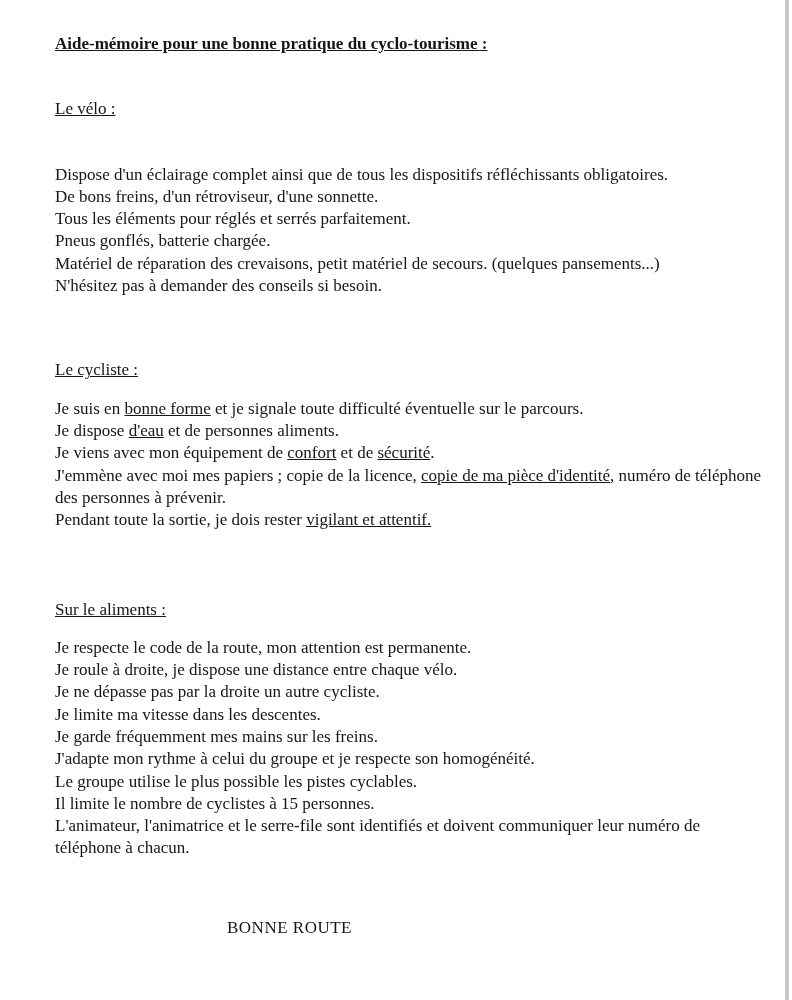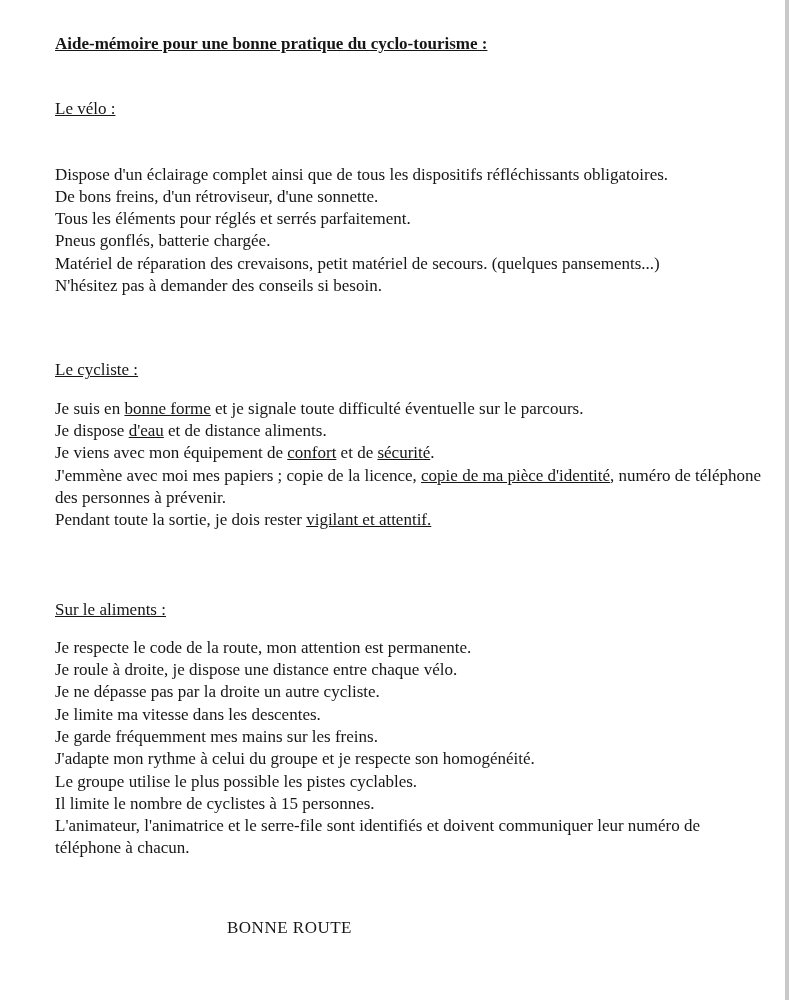--- a/index.html
+++ b/index.html
@@ -83,21 +83,21 @@
         <div class="line"><span>Pneus gonflés, batterie chargée.</span></div>
         <div class="line"><span>Matériel de réparation des crevaisons, petit matériel de secours. (quelques pansements...)</span></div>
         <div class="line"><span>N'hésitez pas à demander des conseils si besoin.</span></div>
       </div>
   </section>
 
   <section class="sec-cycliste">
     <h2 class="section-heading">Le cycliste :</h2>
     <div class="para">
         <div class="line"><span>Je suis en </span><span class="u">bonne forme</span><span> et je signale toute difficulté éventuelle sur le parcours.</span></div>
-        <div class="line"><span>Je dispose </span><span class="u">d'eau</span><span> et de distance aliments.</span></div>
+        <div class="line"><span>Je dispose </span><span class="u">d'eau</span><span> et de personnes aliments.</span></div>
         <div class="line"><span>Je viens avec mon équipement de </span><span class="u">confort</span><span> et de </span><span class="u">sécurité</span><span>.</span></div>
         <div class="line"><span>J'emmène avec moi mes papiers ; copie de la licence, </span><span class="u">copie de ma pièce d'identité</span><span>, numéro de téléphone des personnes à prévenir.</span></div>
         <div class="line"><span>Pendant toute la sortie, je dois rester </span><span class="u">vigilant et attentif.</span></div>
       </div>
   </section>
 
   <section class="sec-parcours">
     <h2 class="section-heading">Sur le aliments :</h2>
     <div class="para">
         <div class="line"><span>Je respecte le code de la route, mon attention est permanente.</span></div>

